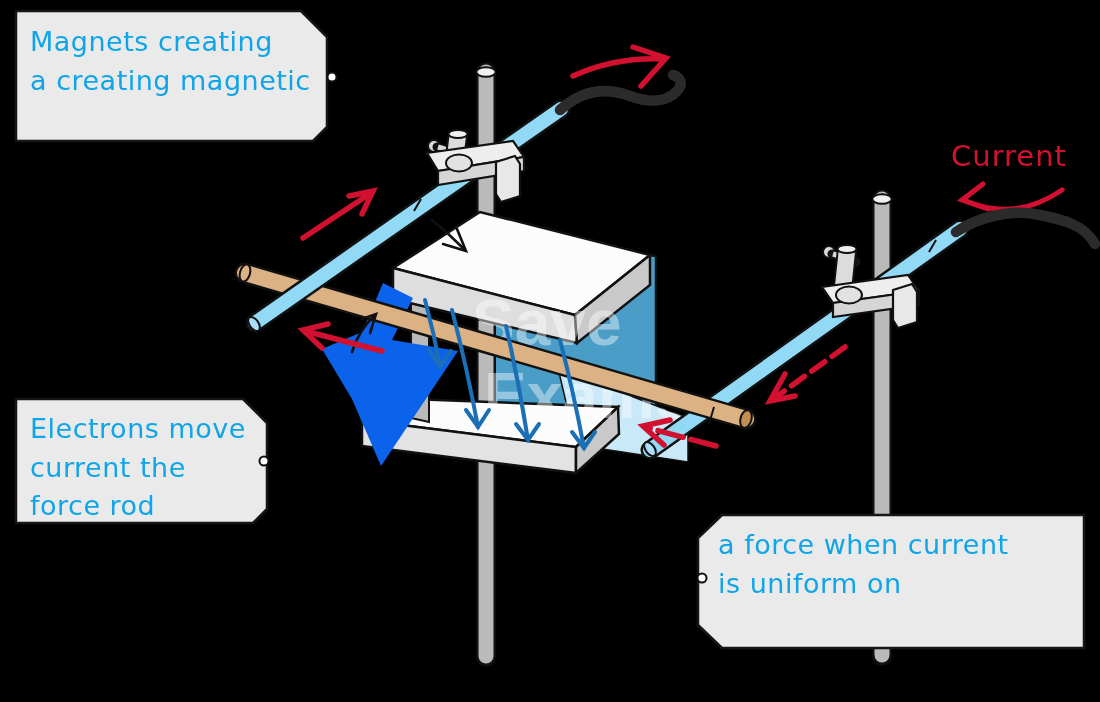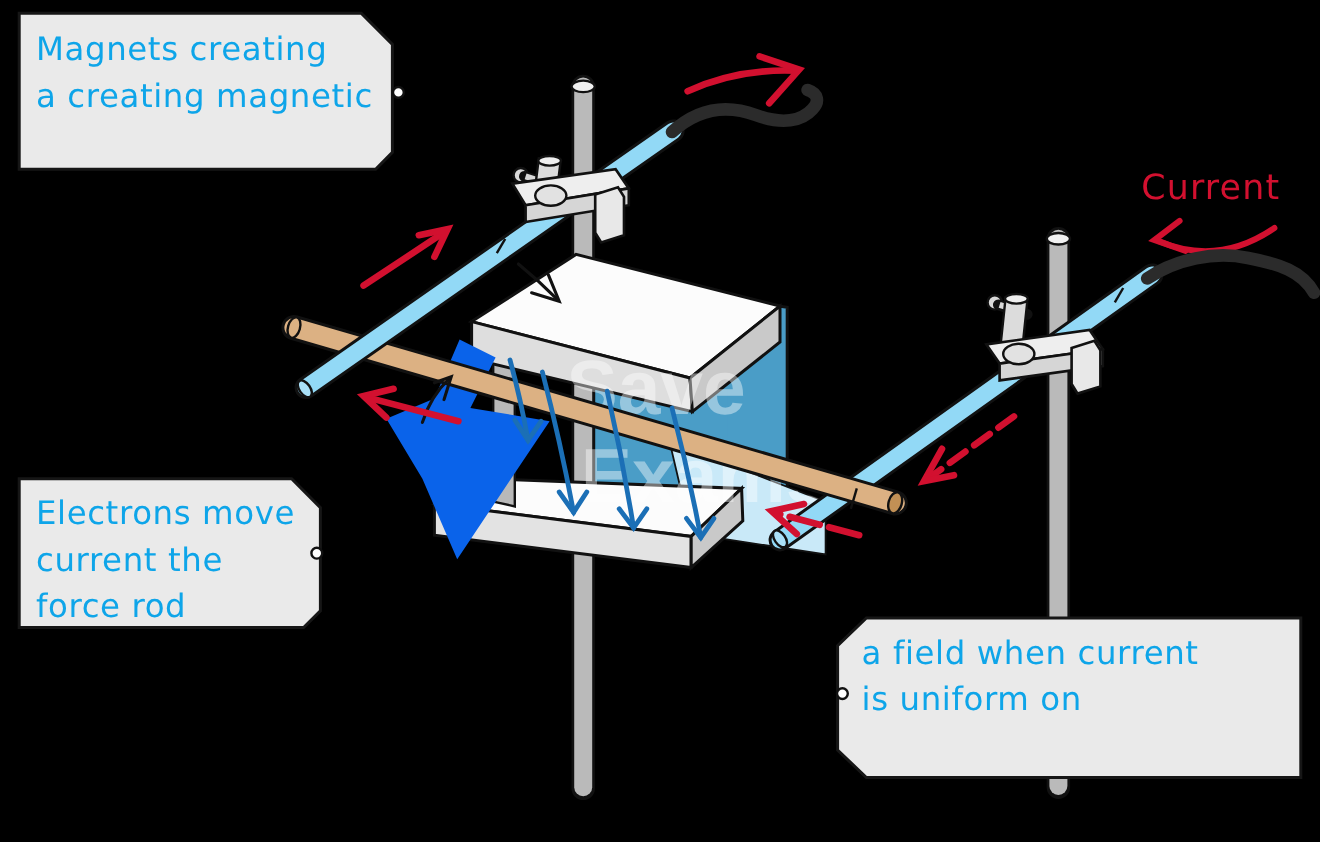--- a/index.html
+++ b/index.html
@@ -177,17 +177,17 @@
     <circle cx="264" cy="461" r="4.5" fill="#FFF" stroke="#111" stroke-width="2"></circle>
     <path d="M 722,515 L 1084,515 L 1084,648 L 722,648 L 698,625 L 698,538 Z" fill="#EAEAEA" stroke="#161616" stroke-width="2.5"></path>
     <circle cx="702" cy="578" r="4.5" fill="#FFF" stroke="#111" stroke-width="2"></circle>
   </g>
 </svg>
 
 <div class="callout-text" style="left:30px;top:23px;"><div>Magnets creating</div><div>a creating magnetic</div></div>
 
 <div class="callout-text" style="left:30px;top:410px;"><div>Electrons move</div><div>current the</div><div>force rod</div></div>
 
-<div class="callout-text" style="left:718px;top:526px;"><div>a field when current</div><div>is uniform on</div></div>
+<div class="callout-text" style="left:718px;top:526px;"><div>a force when current</div><div>is uniform on</div></div>
 
 <div class="current-text">Current</div>
 
 </div>
 
 </body></html>

